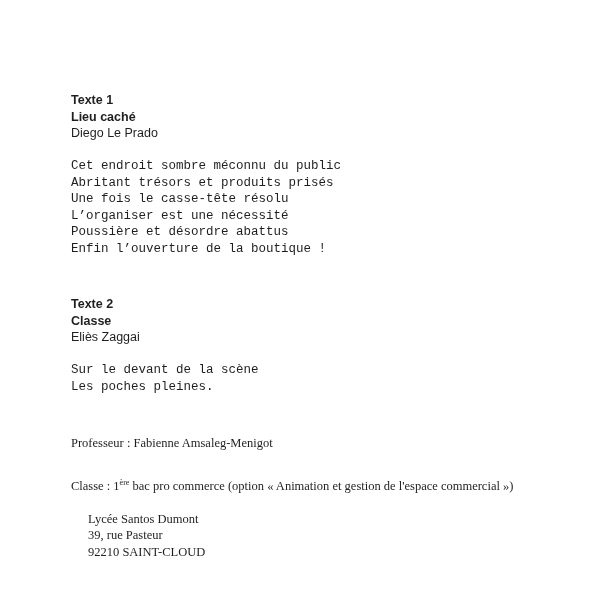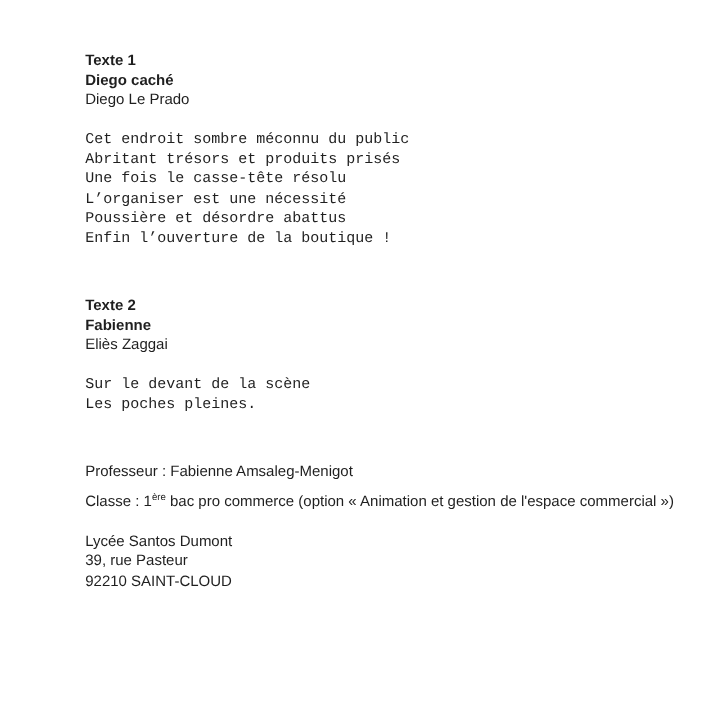--- a/index.html
+++ b/index.html
@@ -10,65 +10,65 @@
   body {
     width: 600px;
     height: 600px;
     overflow: hidden;
     font-family: "Liberation Sans", sans-serif;
   }
   .page {
     box-sizing: border-box;
     width: 580px;
     height: 600px;
-    padding: 42px 40px 0 71px;
+    padding: 92px 40px 0 71px;
     color: #1f1f1f;
     font-size: 12.5px;
     line-height: 16.5px;
   }
   .bold { font-weight: bold; }
   .poem-lines { margin-top: 16.5px; font-family: Liberation Mono, monospace; }
   .section-poem2 { margin-top: 39px; }
-  .section-contact { margin-top: 40px; }
-  .classe-line { margin-top: 8px; }
-  .address-block { margin-top: 16.5px; }
+  .section-contact { margin-top: 40px; font-family: Liberation Serif, serif; }
+  .classe-line { margin-top: 26px; }
+  .address-block { margin-top: 16.5px; margin-left: 17px; }
   .mail-link {
     color: #2e75b6;
     text-decoration: underline;
     cursor: pointer;
   }
   sup.ord {
     font-size: 8px;
     line-height: 0;
     vertical-align: super;
   }
   .line { white-space: pre; }
 </style>
 </head>
 <body>
 
 <div class="page">
 
   <section>
     <div class="line bold">Texte 1</div>
-    <div class="line bold">Diego caché</div>
+    <div class="line bold">Lieu caché</div>
     <div class="line">Diego Le Prado</div>
     <div class="poem-lines">
       <div class="line">Cet endroit sombre méconnu du public</div>
       <div class="line">Abritant trésors et produits prisés</div>
       <div class="line">Une fois le casse-tête résolu</div>
       <div class="line">L’organiser est une nécessité</div>
       <div class="line">Poussière et désordre abattus</div>
       <div class="line">Enfin l’ouverture de la boutique !</div>
     </div>
   </section>
 
   <section class="section-poem2">
     <div class="line bold">Texte 2</div>
-    <div class="line bold">Fabienne</div>
+    <div class="line bold">Classe</div>
     <div class="line">Eliès Zaggai</div>
     <div class="poem-lines">
       <div class="line">Sur le devant de la scène</div>
       <div class="line">Les poches pleines.</div>
     </div>
   </section>
 
   <section class="section-contact">
     <div class="line">Professeur : Fabienne Amsaleg-Menigot</div>
     <div class="line classe-line"><span>Classe : 1</span><sup class="ord">ère</sup><span> bac pro commerce (option « Animation et gestion de l'espace commercial »)</span></div>

